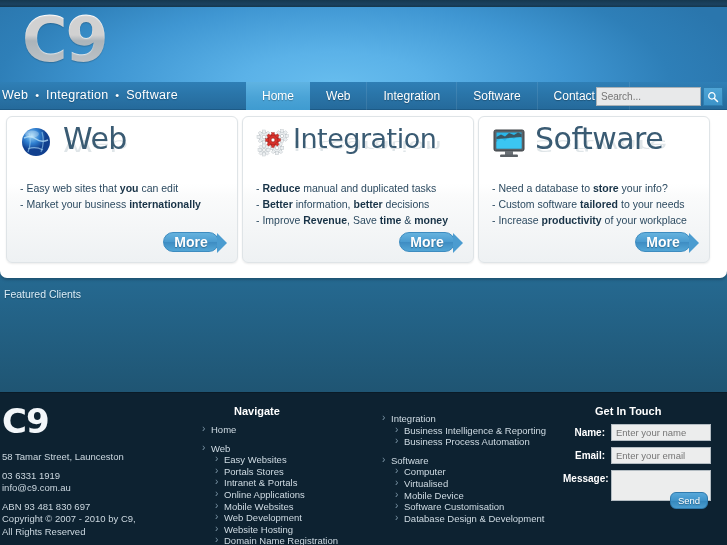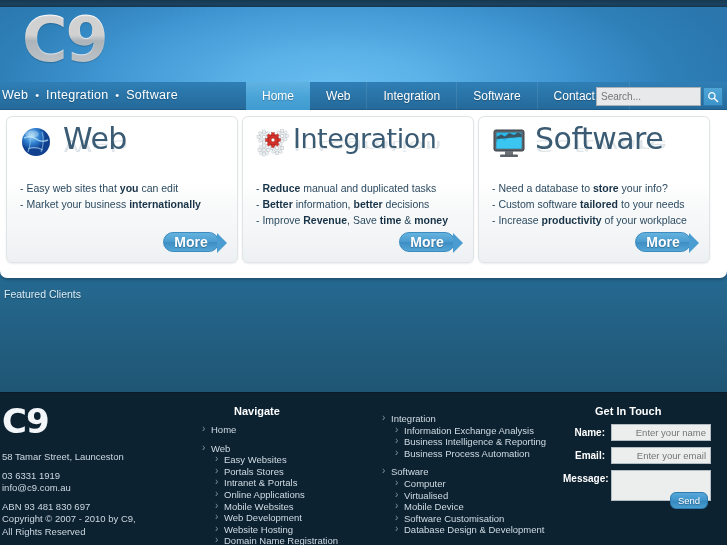--- a/index.html
+++ b/index.html
@@ -187,21 +187,20 @@
   .getintouch { position:absolute; left: 563px; top: 12px; width: 160px; }
   .form-row { display:flex; align-items:flex-start; margin-bottom: 6px; }
   .form-label {
     width: 48px; text-align: right; padding-right: 6px; padding-top: 3px;
     color:#ffffff; font-size: 10px; font-weight: bold;
   }
   .form-row input {
     width: 100px; height: 17px; border: 1px solid #b3bcc2;
     background: #eceded; font-size: 9.5px; color:#8a9096; padding: 0 4px;
     font-family: "Liberation Sans", sans-serif;
-    text-align: right;
   }
   .form-row textarea {
     width: 100px; height: 31px; border: 1px solid #b3bcc2;
     background: #eceded; resize: none; font-size: 9.5px;
     font-family: "Liberation Sans", sans-serif;
   }
   .sendbtn {
     position:absolute; right: 3px; bottom: 5px;
     width: 38px; height: 17px; border-radius: 6px;
     background: linear-gradient(to bottom, #57a8da 0%, #3f93c9 50%, #3487bd 52%, #4a9dd0 100%);
@@ -403,21 +402,20 @@
         <div class="flink sub">Mobile Websites</div>
         <div class="flink sub">Web Development</div>
         <div class="flink sub">Website Hosting</div>
         <div class="flink sub">Domain Name Registration</div>
       </div>
   </div>
 
   <div class="fnav c2">
     <div id="fcol2">
         <div class="flink">Integration</div>
-        <div class="flink sub">Information Exchange Analysis</div>
         <div class="flink sub">Business Intelligence &amp; Reporting</div>
         <div class="flink sub">Business Process Automation</div>
         <div class="fspacer"></div>
         <div class="flink">Software</div>
         <div class="flink sub">Computer</div>
         <div class="flink sub">Virtualised</div>
         <div class="flink sub">Mobile Device</div>
         <div class="flink sub">Software Customisation</div>
         <div class="flink sub">Database Design &amp; Development</div>
       </div>

